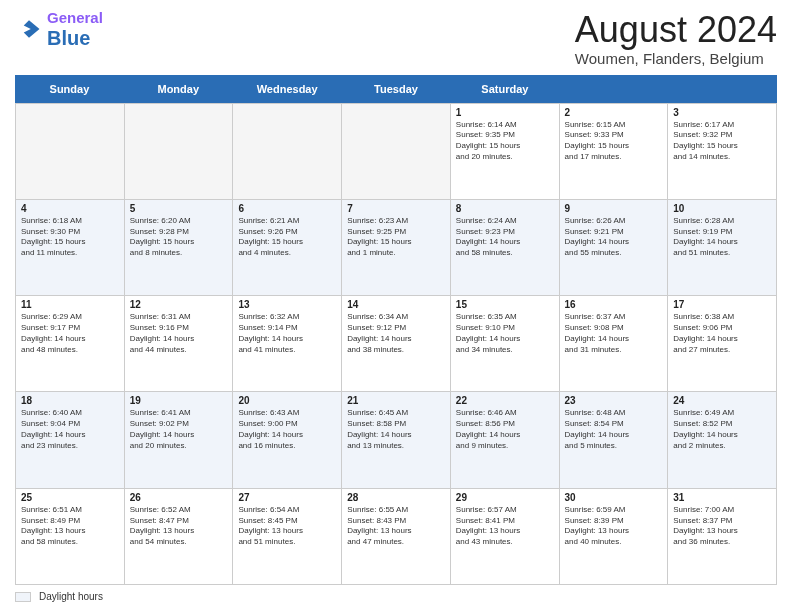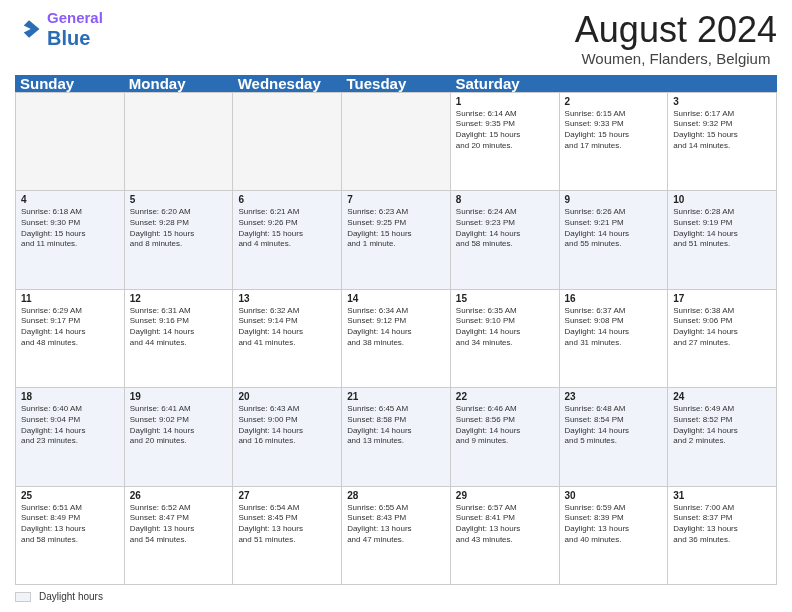--- a/index.html
+++ b/index.html
@@ -41,21 +41,21 @@
     .logo-blue {
       font-size: 20px;
       font-weight: bold;
       color: #2a6db5;
     }
     .logo-icon {
       width: 28px;
       height: 28px;
     }
     .title-block {
-      text-align: center;
+      text-align: left;
     }
     .main-title {
       font-size: 36px;
       font-weight: normal;
       color: #222;
       line-height: 1.1;
     }
     .subtitle {
       font-size: 15px;
       color: #444;
@@ -65,23 +65,24 @@
       display: flex;
       flex-direction: column;
     }
     .cal-header {
       display: grid;
       grid-template-columns: repeat(7, 1fr);
       background: #2a6db5;
     }
     .cal-header-cell {
       color: #fff;
-      font-size: 15px;
+      font-size: 11px;
       font-weight: bold;
-      padding: 0 5px;
+      padding: 8px 5px;
+      text-align: center;
     }
     .cal-body {
       display: flex;
       flex-direction: column;
       flex: 1;
       border-left: 1px solid #ccc;
       border-top: 1px solid #ccc;
     }
     .cal-row {
       display: grid;

